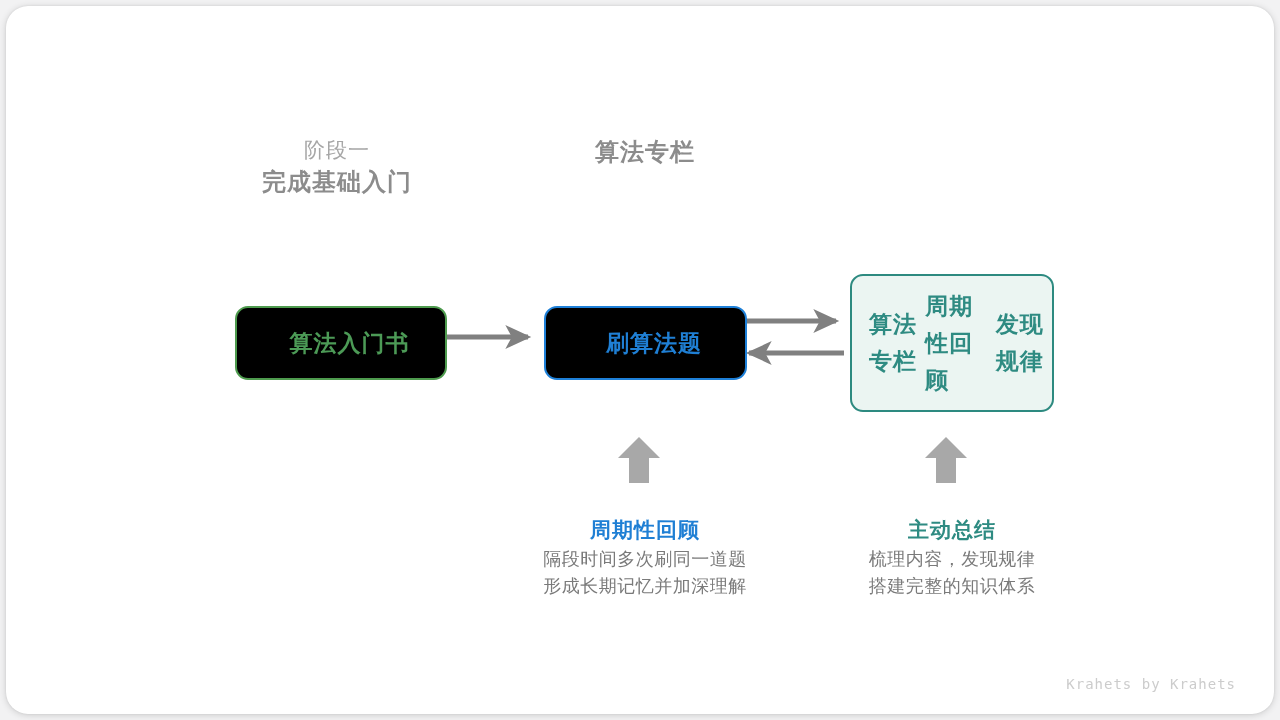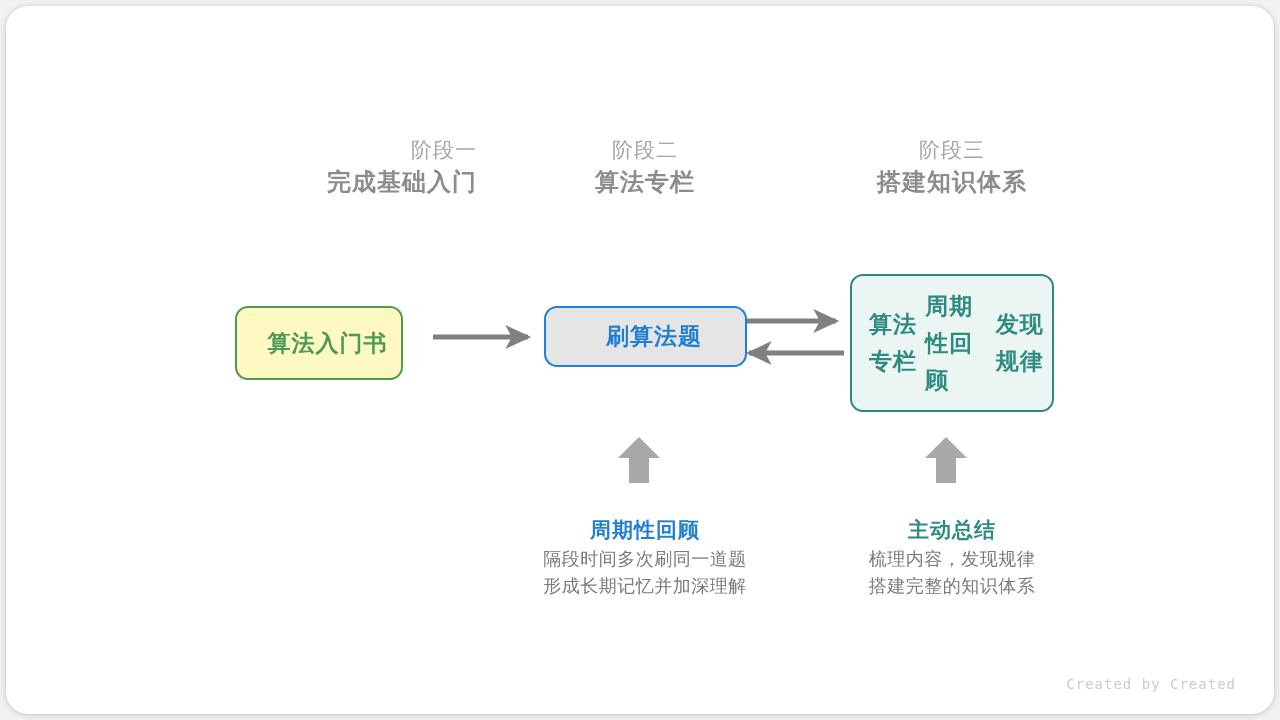--- a/index.html
+++ b/index.html
@@ -45,47 +45,47 @@
     font-weight: 400;
     letter-spacing: 1px;
   }
   .stage-head .stage-goal {
     font-size: 24px;
     color: #8c8c8c;
     line-height: 34px;
     font-weight: bold;
     letter-spacing: 1px;
   }
-  #stage-1 { left: 191px; top: 129px; text-align: right; }
+  #stage-1 { left: 191px; top: 129px; }
   #stage-2 { left: 499px; top: 129px; }
   #stage-3 { left: 806px; top: 129px; }
 
   
   .flow-box {
     position: absolute;
     box-sizing: border-box;
     border-radius: 13px;
     display: flex;
     flex-direction: row;
     align-items: center;
     justify-content: center;
     font-weight: bold;
     font-size: 23px;
     letter-spacing: 1px;
     padding-left: 17px;
   }
   #box-book {
-    left: 229px;  top: 300px;  width: 168px; height: 74px;
-    background: #fef9c3;
+    left: 229px;  top: 300px;  width: 212px; height: 74px;
+    background: #000000;
     border: 2px solid #4e9b4e;
     color: #4c9a56;
   }
   #box-practice {
-    left: 538px;  top: 300px;  width: 203px; height: 61px;
-    background: #e5e5e5;
+    left: 538px;  top: 300px;  width: 203px; height: 74px;
+    background: #000000;
     border: 2px solid #1e80d8;
     color: #1f7fd4;
   }
   #box-knowledge {
     left: 844px;  top: 268px;  width: 204px; height: 138px;
     background: #ebf5f2;
     border: 2px solid #2d8a80;
     color: #2e8b82;
   }
   #box-knowledge .kline { line-height: 37px; }
@@ -144,26 +144,21 @@
 <body>
 
 <div id="canvas">
   <div id="card">
 
     <div class="stage-head" id="stage-1">
       <div class="stage-idx">阶段一</div>
       <div class="stage-goal">完成基础入门</div>
     </div>
     <div class="stage-head" id="stage-2">
-      <div class="stage-idx">阶段二</div>
       <div class="stage-goal">算法专栏</div>
-    </div>
-    <div class="stage-head" id="stage-3">
-      <div class="stage-idx">阶段三</div>
-      <div class="stage-goal">搭建知识体系</div>
     </div>
 
     <svg id="connectors" viewBox="0 0 1268 708" xmlns="http://www.w3.org/2000/svg">
       <defs>
         <marker id="head-right" viewBox="0 0 10 10" refX="8.4" refY="5" markerWidth="5.4" markerHeight="5.4" orient="auto-start-reverse">
           <path d="M 0 0.6 L 9.6 5 L 0 9.4 L 2.4 5 Z" fill="#808080"></path>
         </marker>
       </defs>
 
       <line x1="427" y1="331" x2="522" y2="331" stroke="#808080" stroke-width="5" marker-end="url(#head-right)"></line>
@@ -200,16 +195,16 @@
       <div class="note-line">隔段时间多次刷同一道题</div>
       <div class="note-line">形成长期记忆并加深理解</div>
     </div>
 
     <div class="note" id="note-summary">
       <div class="note-title">主动总结</div>
       <div class="note-line">梳理内容，发现规律</div>
       <div class="note-line">搭建完整的知识体系</div>
     </div>
 
-    <div id="watermark">Created by Created</div>
+    <div id="watermark">Krahets by Krahets</div>
 
   </div>
 </div>
 
 </body></html>

